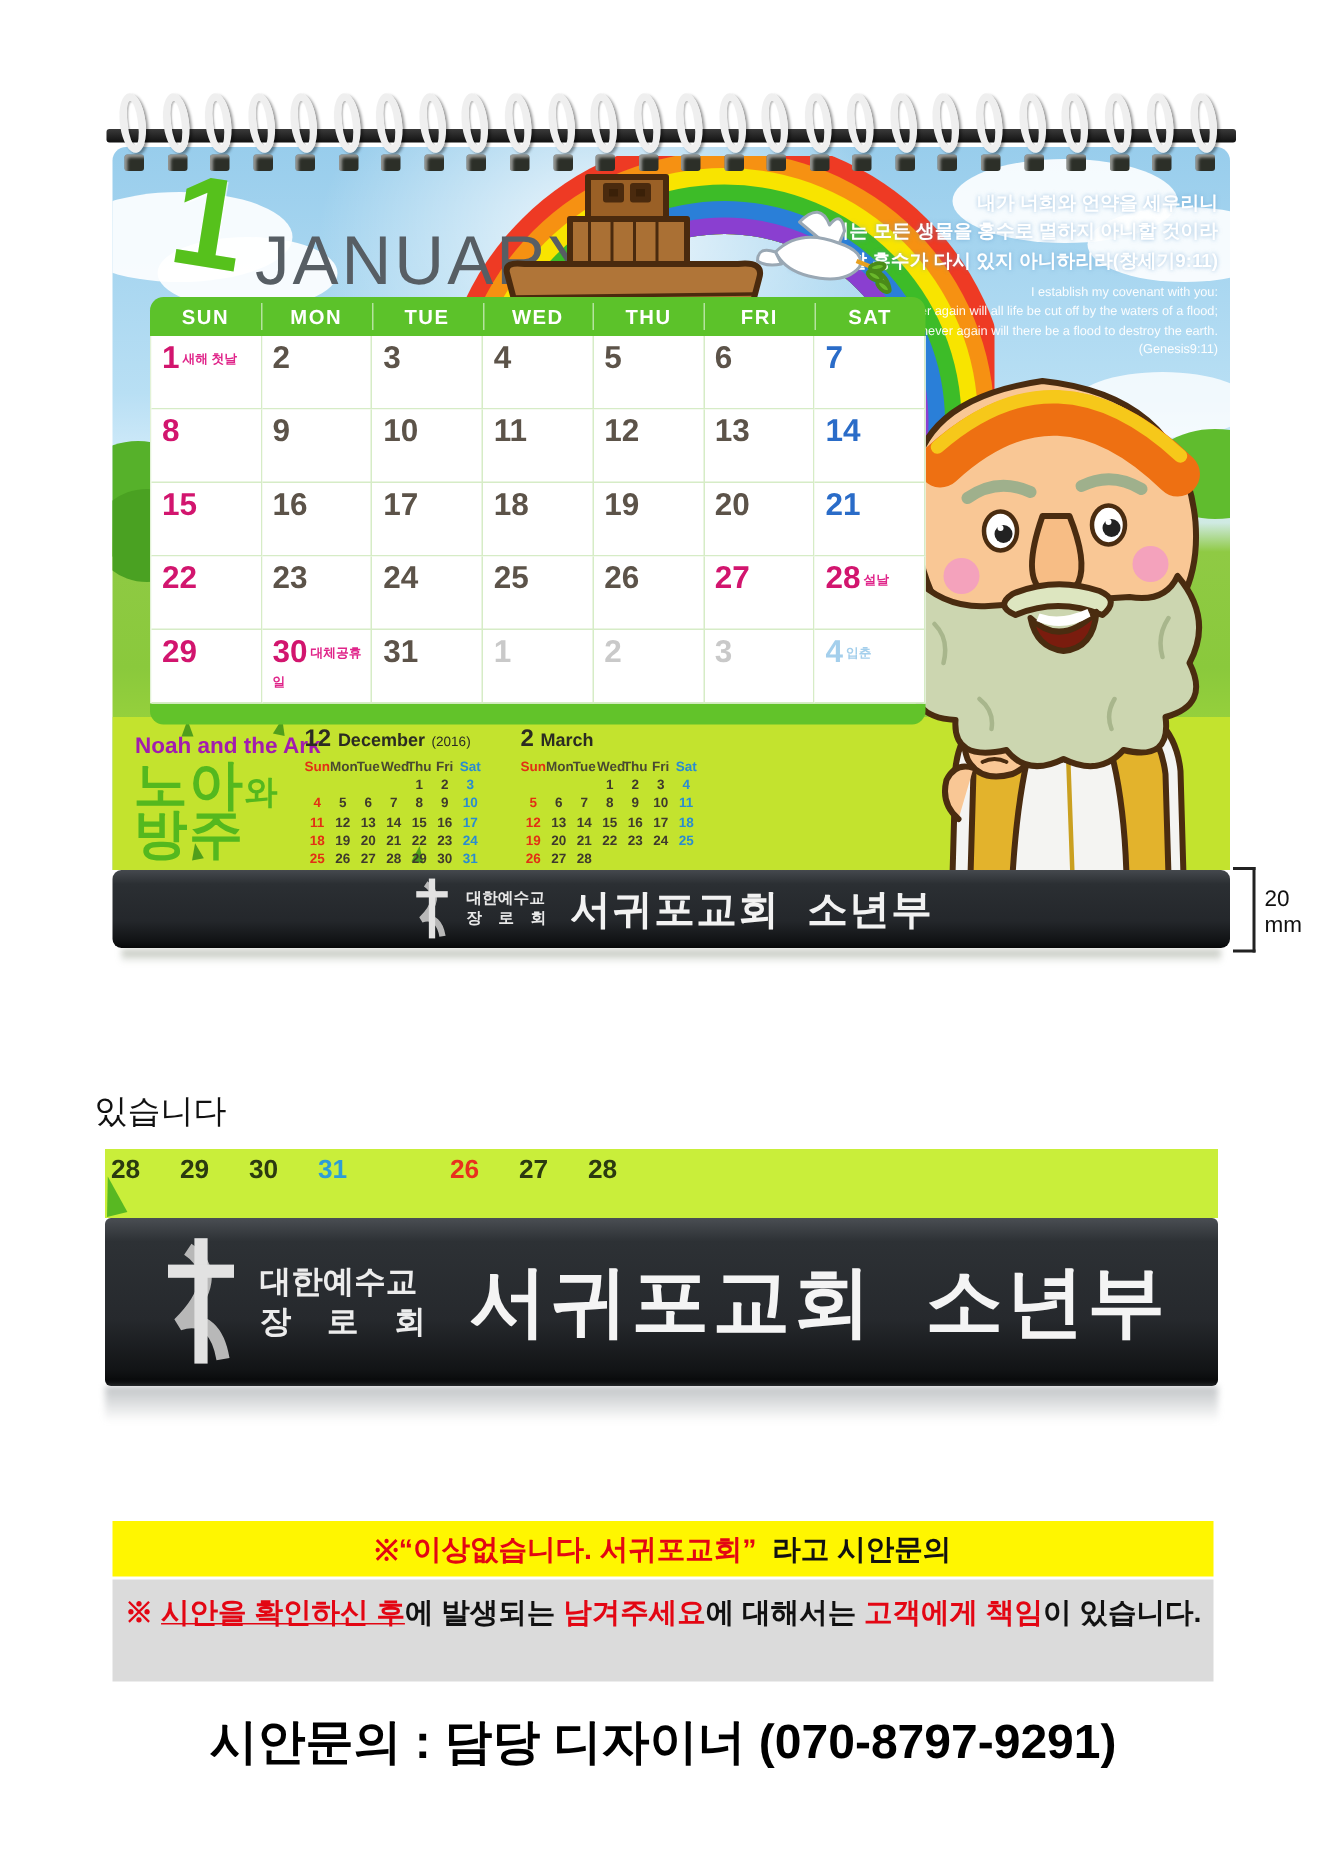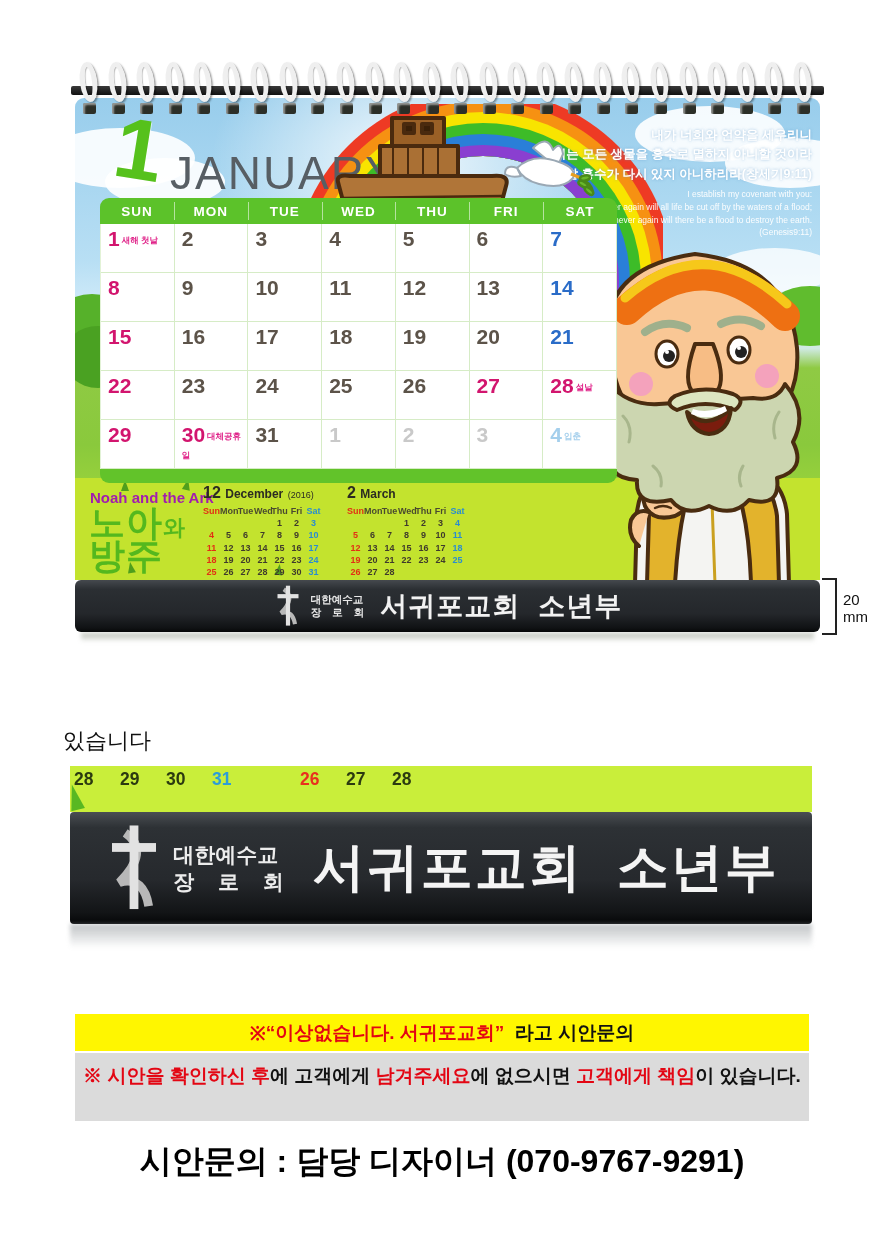--- a/index.html
+++ b/index.html
@@ -94,21 +94,21 @@
   .enl-denom .l2{letter-spacing:9px;}
   .enl-church{color:#f4f4f4;font-size:52px;font-weight:800;letter-spacing:2px;margin-left:12px;}
   .enl-church .gap{display:inline-block;width:34px;}
   .enl-shadow{position:relative;width:742px;height:24px;background:linear-gradient(rgba(140,146,150,.55),rgba(255,255,255,0));filter:blur(2px);}
 
   
   .notice-yellow{position:absolute;left:75px;top:1014px;width:734px;height:37px;background:#fff600;display:flex;align-items:center;justify-content:center;font-size:19px;font-weight:700;color:#111;white-space:nowrap;}
   .red{color:#e30613;}
   .notice-gray{position:absolute;left:75px;top:1053px;width:734px;height:68px;background:#dbdbdb;padding-top:8px;font-size:19px;font-weight:700;color:#111;}
   .ng-inner{width:fit-content;margin:0 auto;line-height:29px;}
-  .u-red{color:#e30613;}
+  .u-red{color:#e30613;text-decoration:underline;}
   .contact{position:absolute;left:0;top:1140px;width:884px;text-align:center;font-size:32px;font-weight:600;color:#000;}
 </style>
 </head>
 <body>
 
 <div class="stage">
 
   <div class="cal">
 
     <div class="page">
@@ -496,20 +496,20 @@
 
   <div class="notice-yellow">
     <span class="red">※</span>
       <span class="red">“이상없습니다. 서귀포교회”</span>
       <span style="white-space:pre;">  라고 시안문의</span>
   </div>
 
   <div class="notice-gray">
     <div class="ng-inner">
       <div>
-        <span class="red" style="white-space:pre;">※ </span><span class="u-red">시안을 확인하신 후</span><span style="white-space:pre;">에 고객에게 </span><span class="red">남겨주세요</span><span style="white-space:pre;">에 없으시면 </span><span class="red">고객에게 책임</span><span>이 있습니다.</span>
+        <span class="red" style="white-space:pre;">※ </span><span class="u-red">시안을 확인하신 후</span><span style="white-space:pre;">에 발생되는 </span><span class="red">남겨주세요</span><span style="white-space:pre;">에 대해서는 </span><span class="red">고객에게 책임</span><span>이 있습니다.</span>
       </div>
     </div>
   </div>
 
-  <div class="contact">시안문의 : 담당 디자이너 (070-9767-9291)</div>
+  <div class="contact">시안문의 : 담당 디자이너 (070-8797-9291)</div>
 
 </div>
 
 </body></html>

